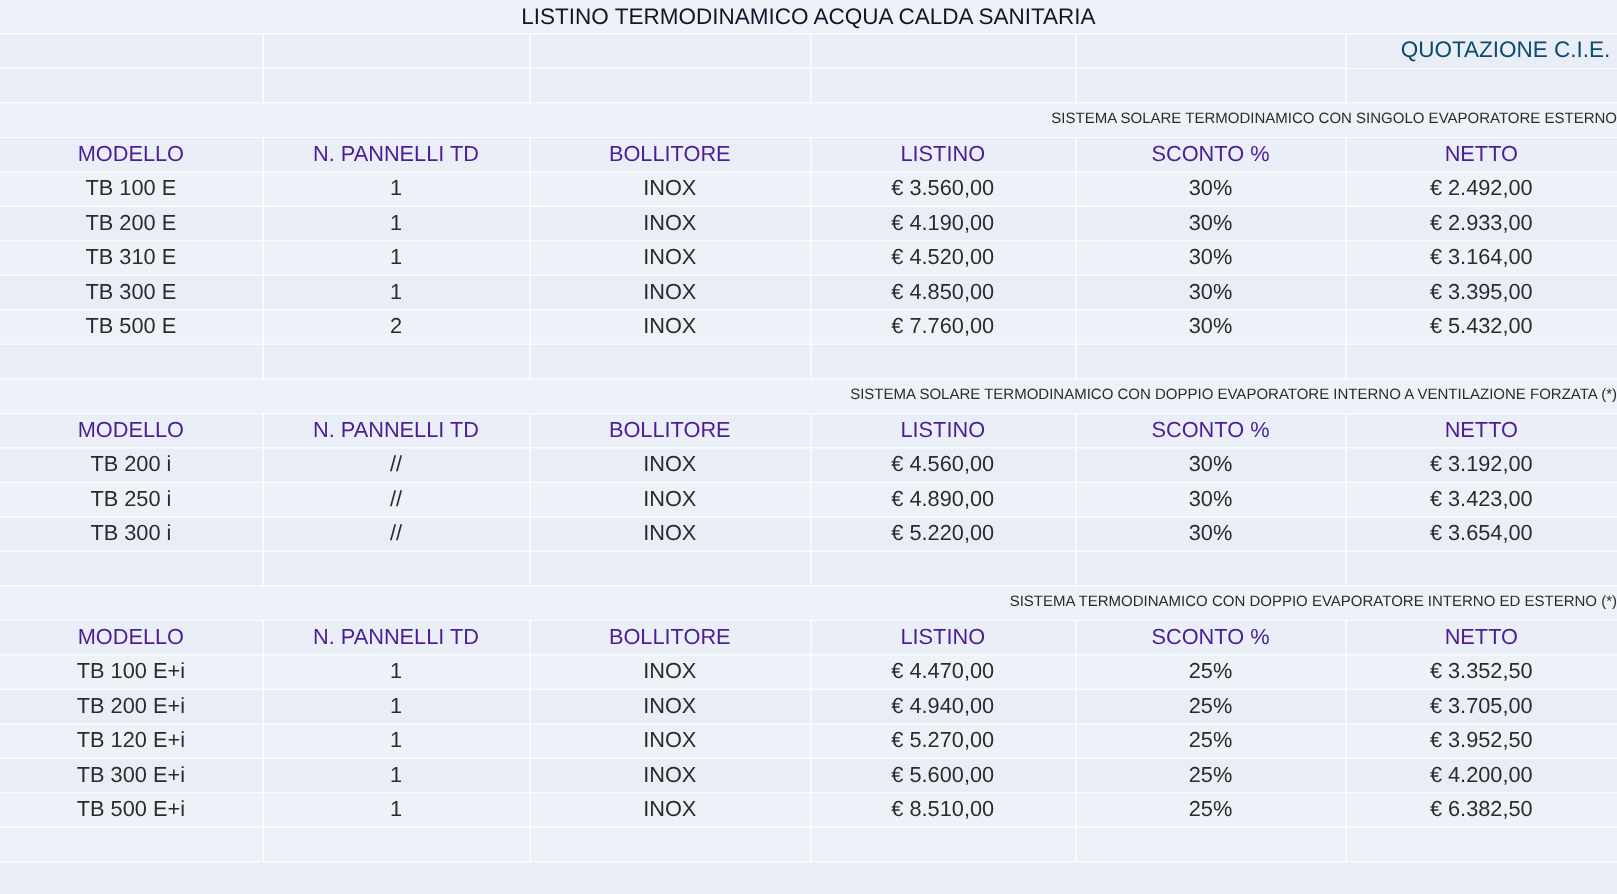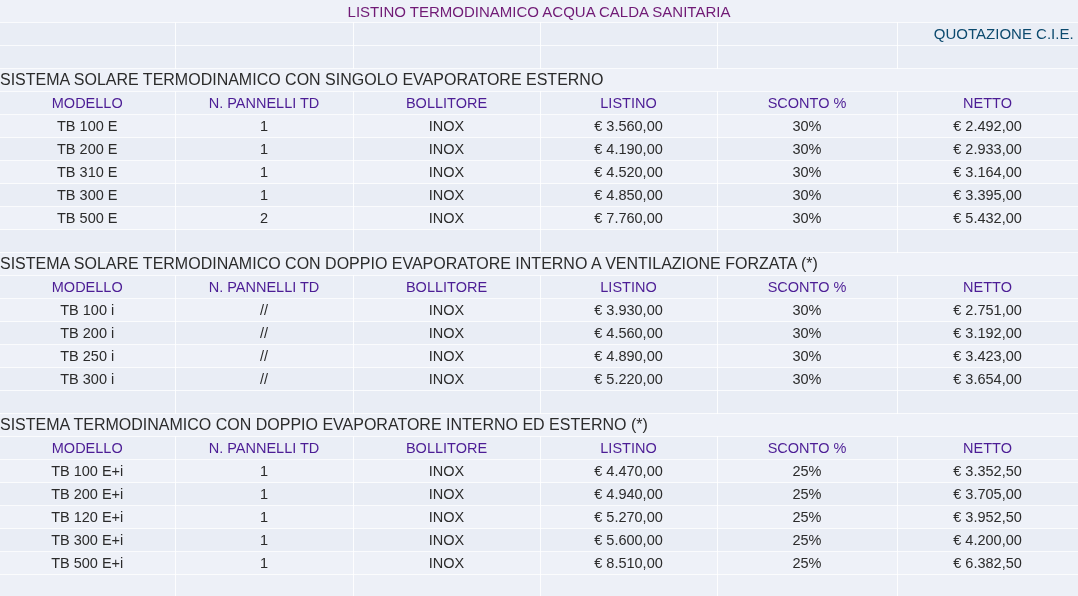--- a/index.html
+++ b/index.html
@@ -65,41 +65,41 @@
     background: #eef1f8;
   }
   .doc-title {
     position: absolute;
     top: 1px;
     left: 0;
     width: 1078px;
     text-align: center;
     font-size: 15px;
     line-height: 21px;
-    color: #701a75;
+    color: #0f172a;
     white-space: nowrap;
     pointer-events: none;
   }
   .quote-line {
     position: absolute;
     top: 24px;
     right: 4px;
     font-size: 15px;
     line-height: 21px;
     color: #0c4a6e;
     white-space: nowrap;
     pointer-events: none;
   }
   .section-title {
     position: absolute;
     top: 0;
     left: 0;
     width: 1078px;
-    text-align: left;
-    font-size: 16px;
+    text-align: right;
+    font-size: 10px;
     line-height: 22px;
     color: #2b2b2b;
     white-space: nowrap;
     pointer-events: none;
   }
   .section-title-row td { background: #eef1f8; }
 
   tr.header-row td {
     font-size: 14.5px;
     color: #4c1d95;
@@ -210,28 +210,20 @@
           </td>
         </tr>
         <tr class="header-row band-a">
           <td>MODELLO</td>
           <td>N. PANNELLI TD</td>
           <td>BOLLITORE</td>
           <td>LISTINO</td>
           <td>SCONTO %</td>
           <td>NETTO</td>
         </tr>
-        <tr class="band-b">
-          <td>TB 100 i</td>
-          <td>//</td>
-          <td>INOX</td>
-          <td>€ 3.930,00</td>
-          <td>30%</td>
-          <td>€ 2.751,00</td>
-        </tr>
         <tr class="band-a">
           <td>TB 200 i</td>
           <td>//</td>
           <td>INOX</td>
           <td>€ 4.560,00</td>
           <td>30%</td>
           <td>€ 3.192,00</td>
         </tr>
         <tr class="band-b">
           <td>TB 250 i</td>

